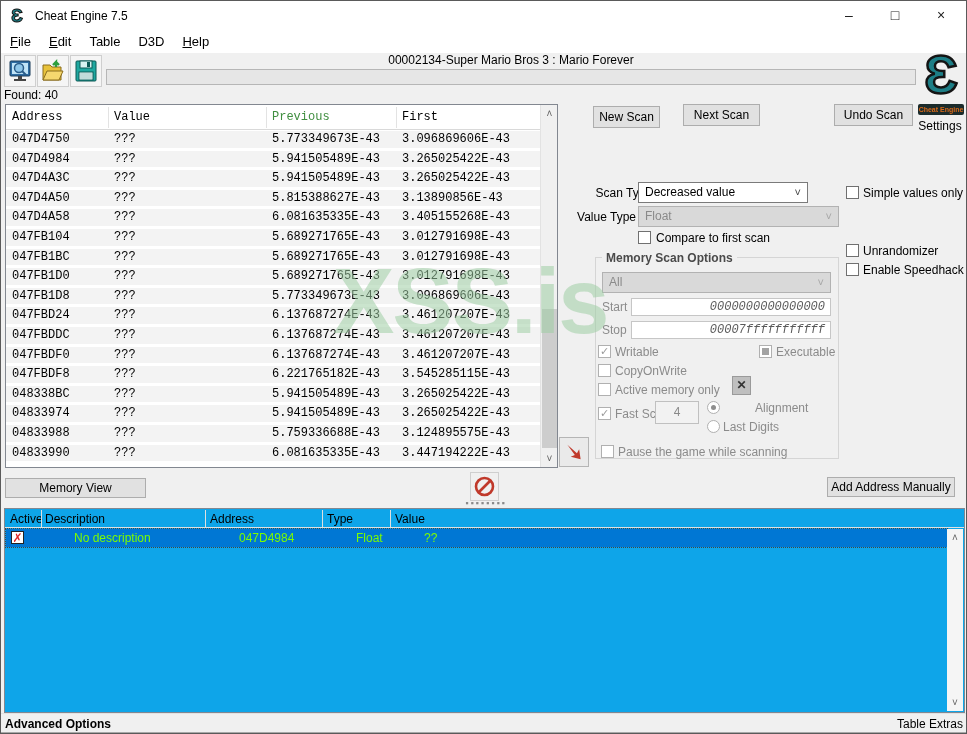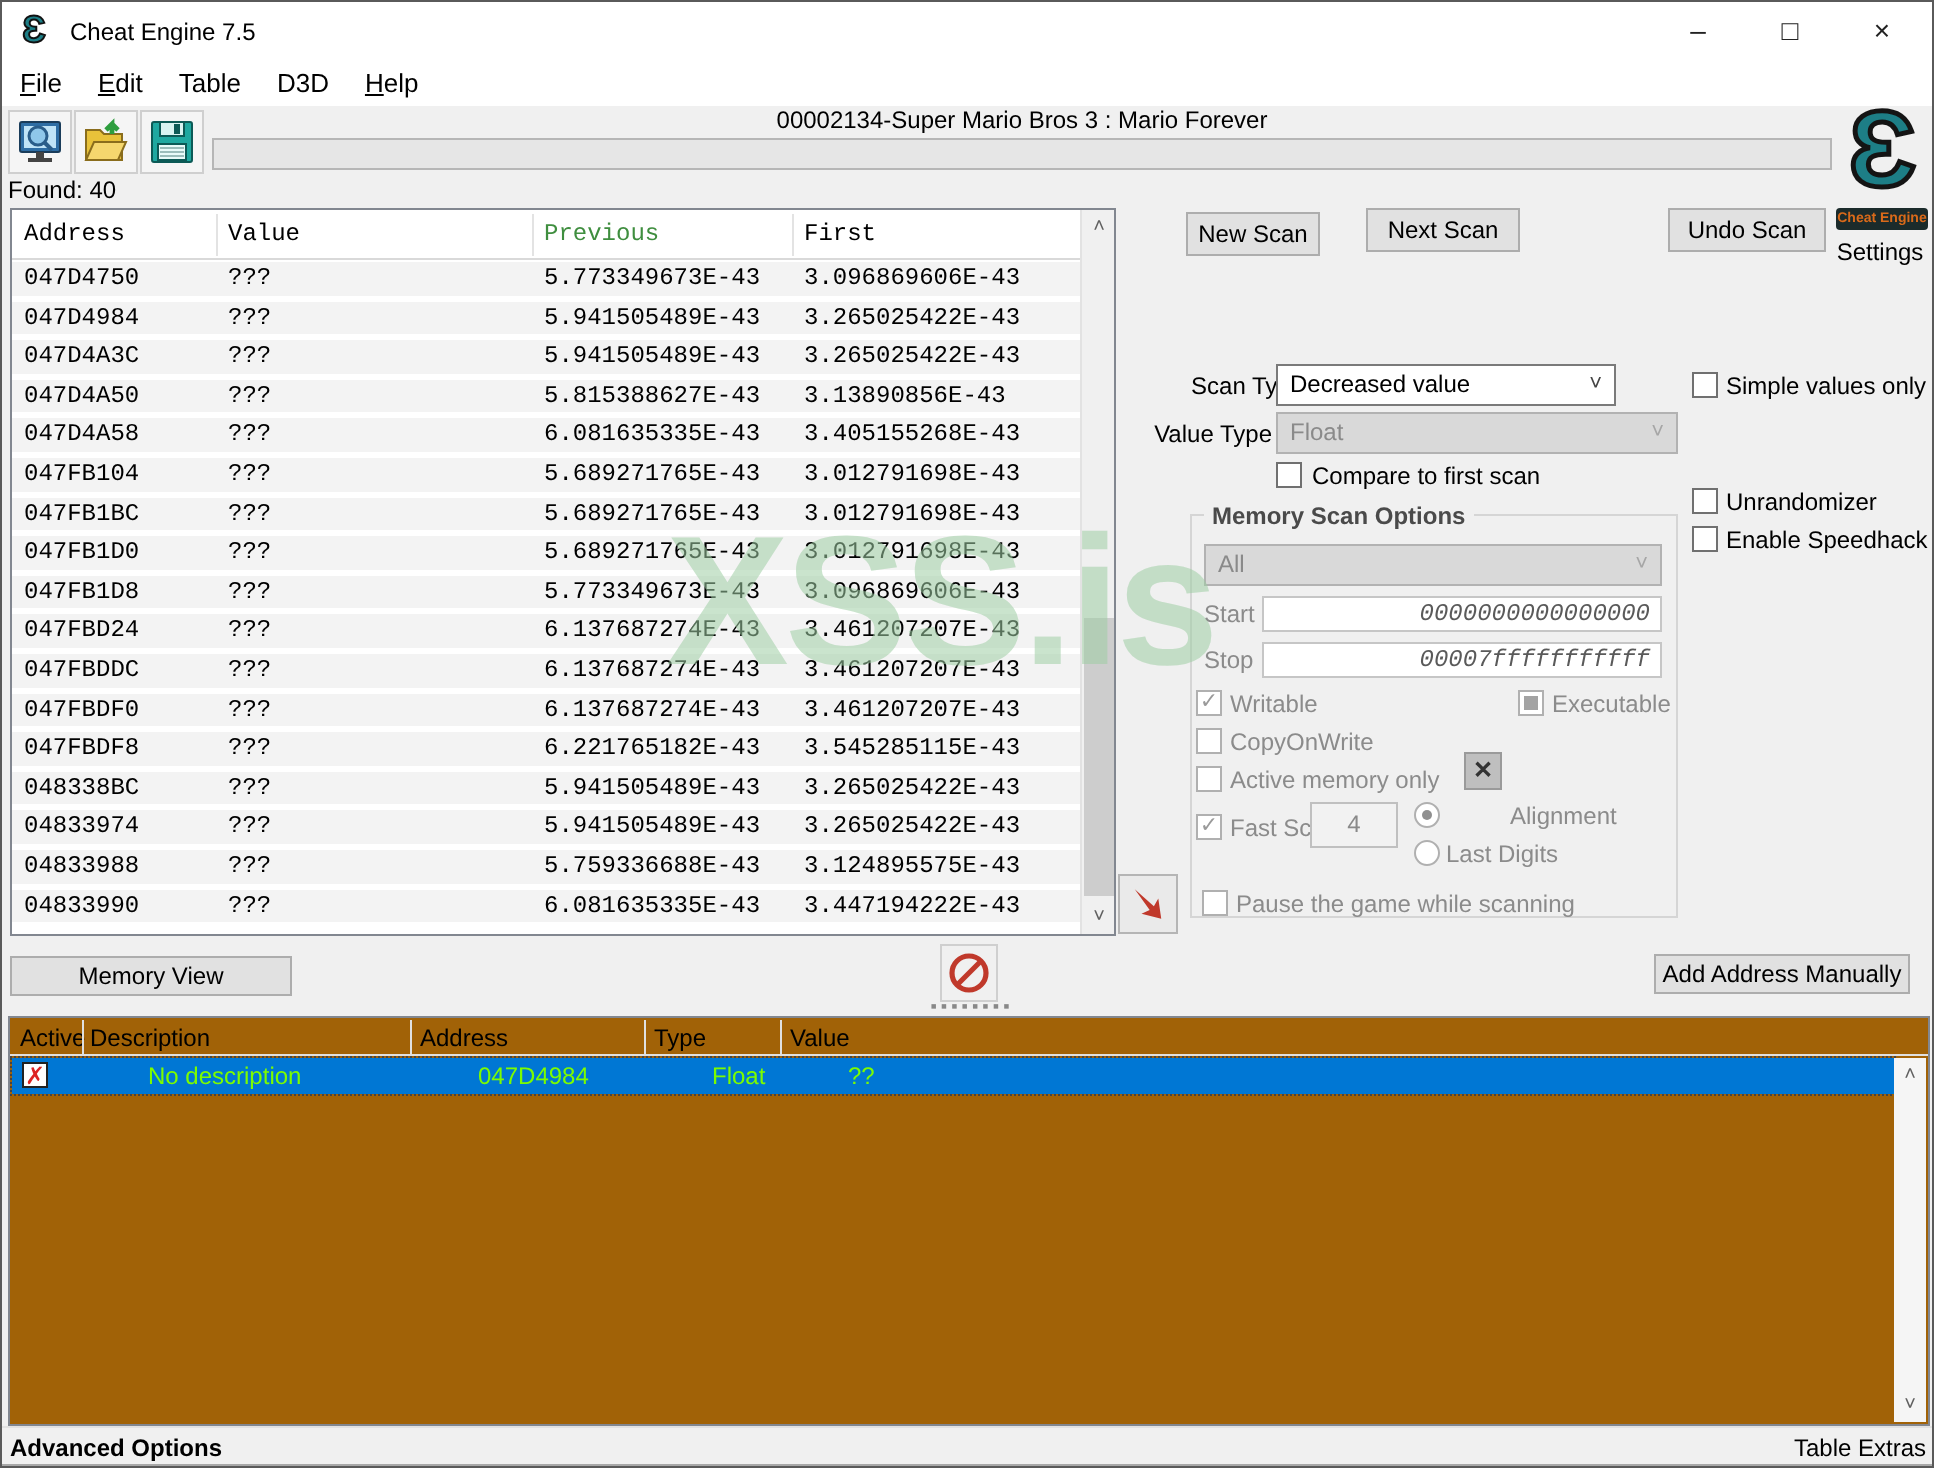--- a/index.html
+++ b/index.html
@@ -82,21 +82,21 @@
   .arrow-btn svg { margin-top:4px; }
 
   
   #btn-memview { left:4px; top:477px; width:141px; height:20px; line-height:18px; }
   #btn-addaddr { left:826px; top:476px; width:128px; height:20px; line-height:18px; }
   .noentry-btn { position:absolute; left:469px; top:471px; width:29px; height:29px; background:#f0f0f0; border:1px solid #cfcfcf; text-align:center; }
   .noentry-btn svg { margin-top:3px; }
   .splitter-dots { position:absolute; left:462px; top:499px; width:46px; text-align:center; color:#888; font-size:9px; letter-spacing:2px; line-height:6px; }
 
   
-  .addr-table { position:absolute; left:3px; top:507px; width:961px; height:205px; background:#a16207; border:1px solid #828790; }
+  .addr-table { position:absolute; left:3px; top:507px; width:961px; height:205px; background:#0ea5e9; border:1px solid #828790; }
   .at-header { position:relative; height:19px; border-bottom:1px solid #e0e0e0; font-size:12px; }
   .at-hcell { position:absolute; top:3px; font-weight:normal; }
   .at-hsep { position:absolute; top:1px; width:1px; height:17px; background:#e0e0e0; }
   .at-row { position:absolute; left:1px; top:20px; height:18px; width:941px; background:#0077d4; outline:1px dotted #444; }
   .at-cell { position:absolute; top:2px; font-size:12px; color:#7cfc00; white-space:nowrap;margin-left:28px; }
   .at-active-box { position:absolute; left:5px; top:2px; width:13px; height:13px; background:#fff; border:1px solid #222; color:#d22; font-size:12px; line-height:12px; text-align:center; }
   .at-scroll { position:absolute; top:20px; right:1px; bottom:1px; width:16px; background:#f5f5f5; }
 
   
   .statusbar { position:absolute; left:0; top:712px; width:967px; height:19px; background:#f0f0f0; border-top:1px solid #e2e2e2; }

